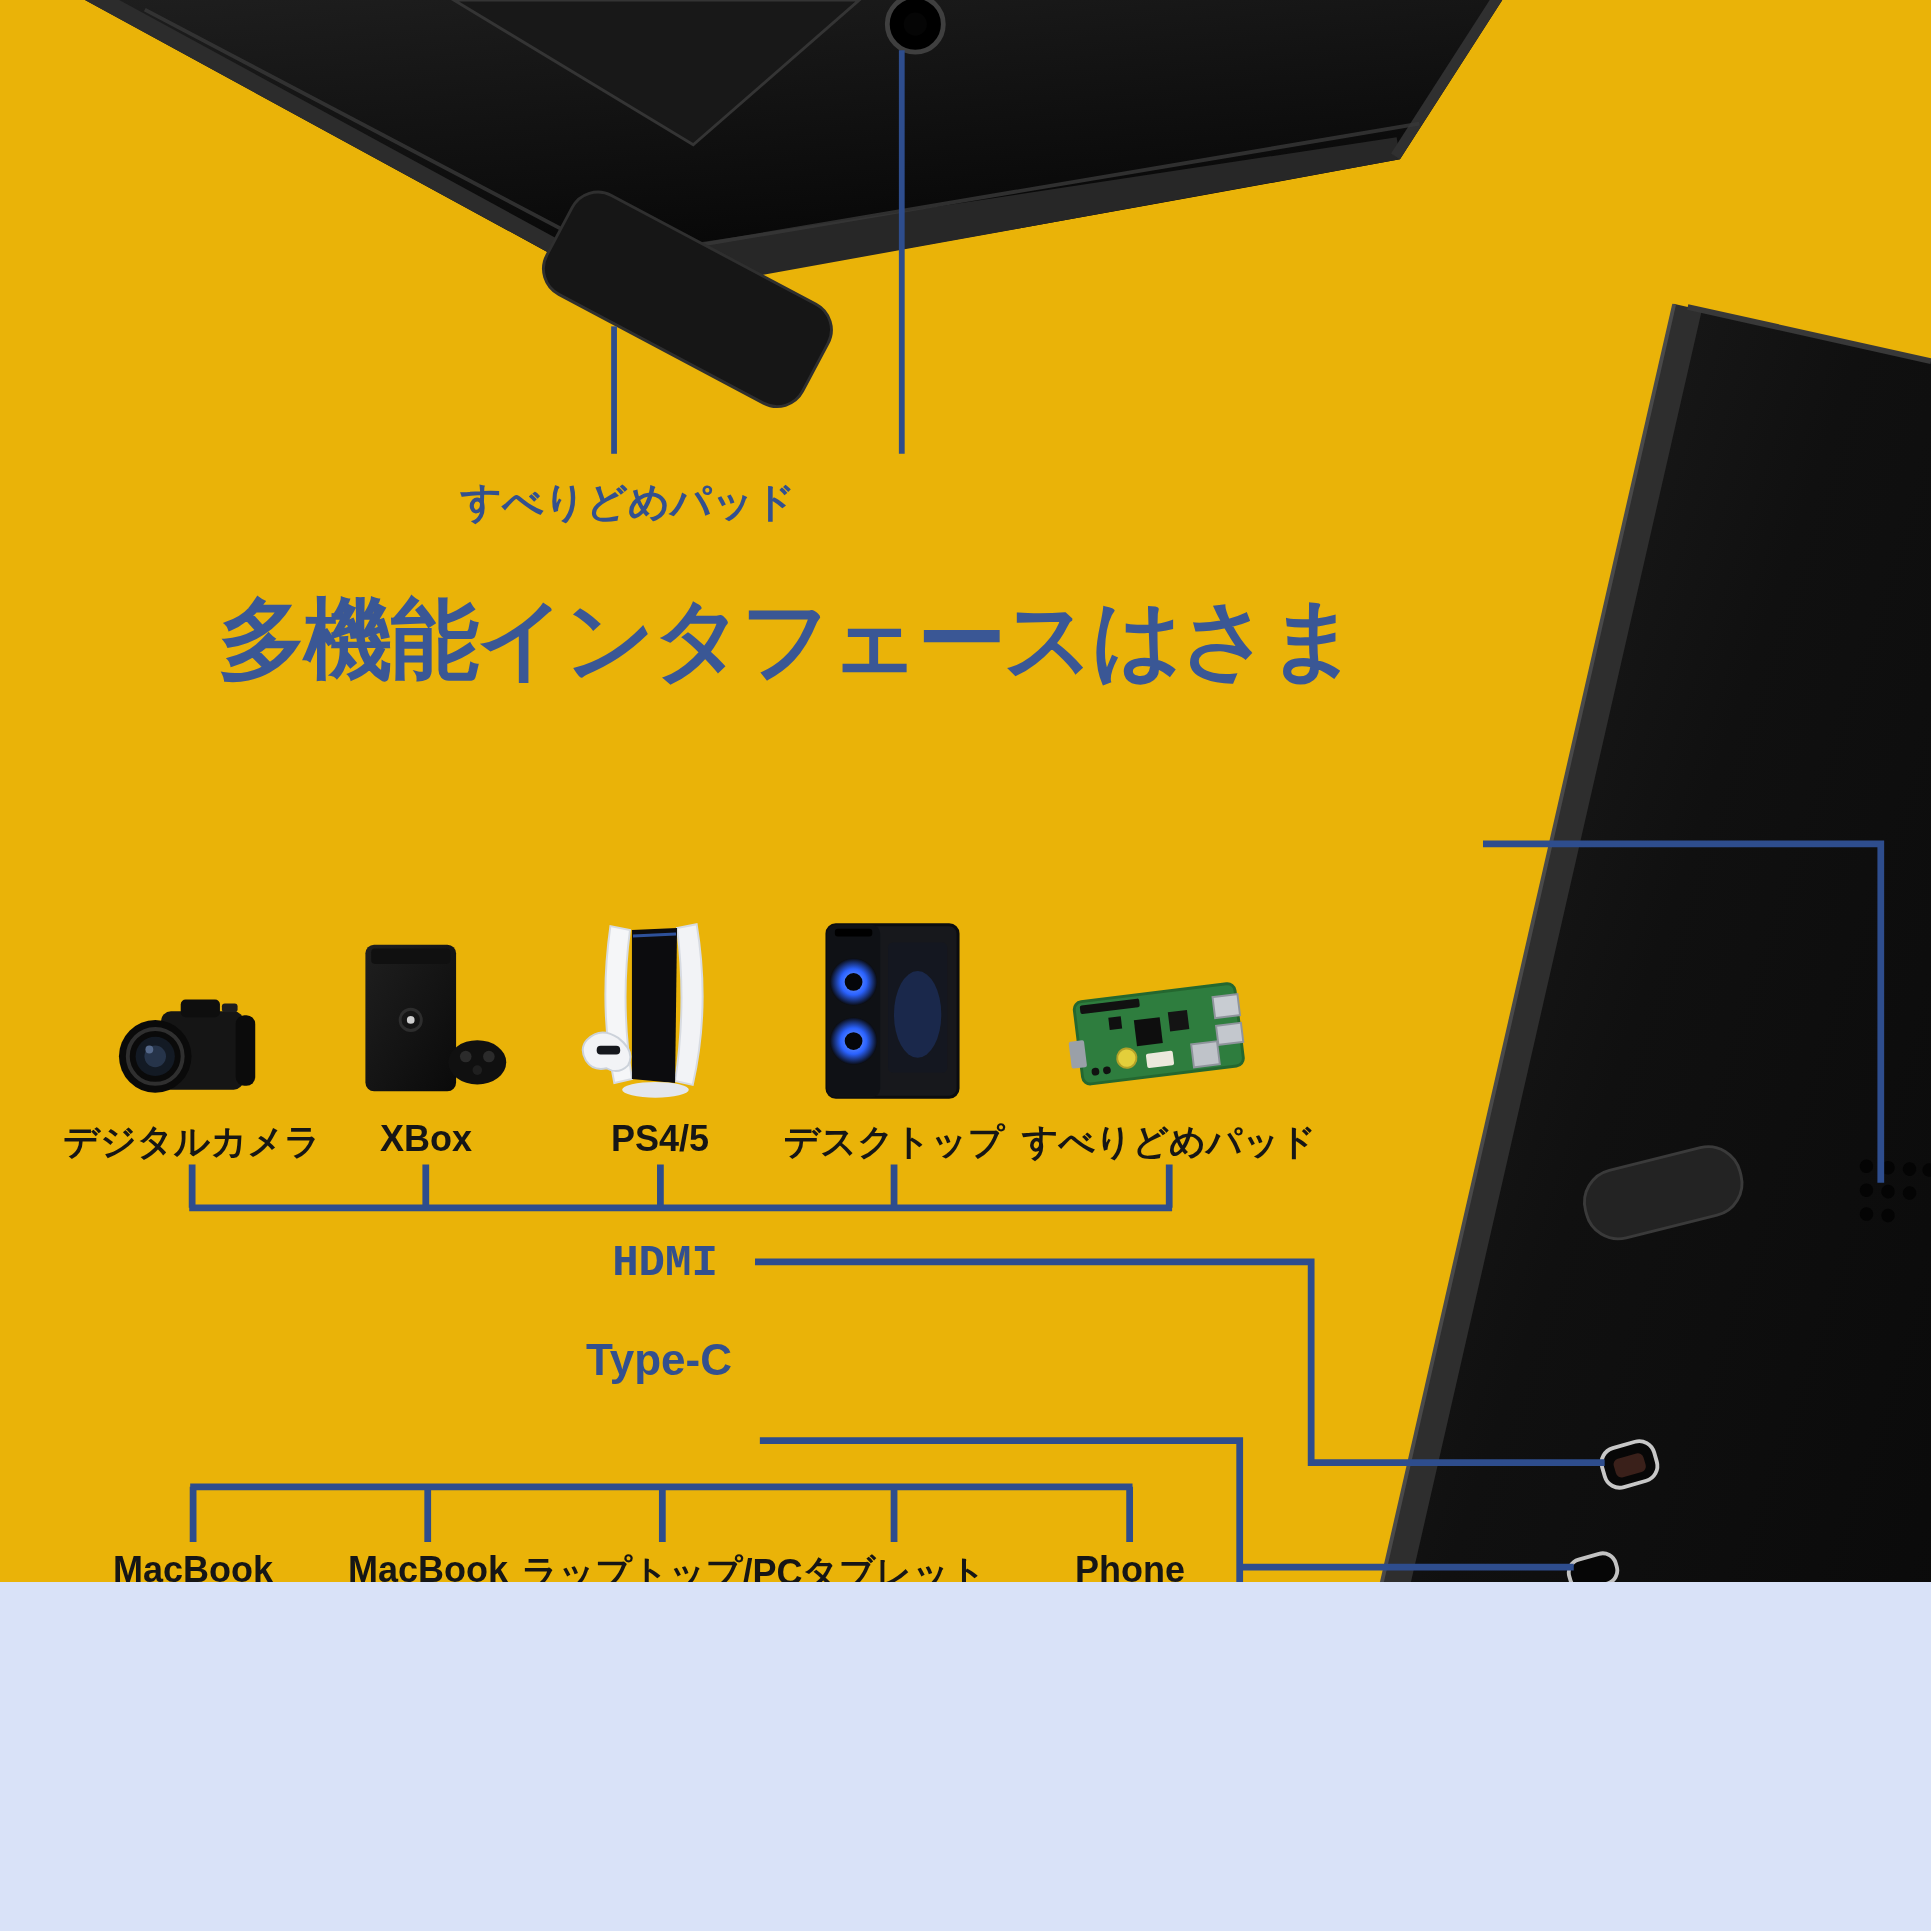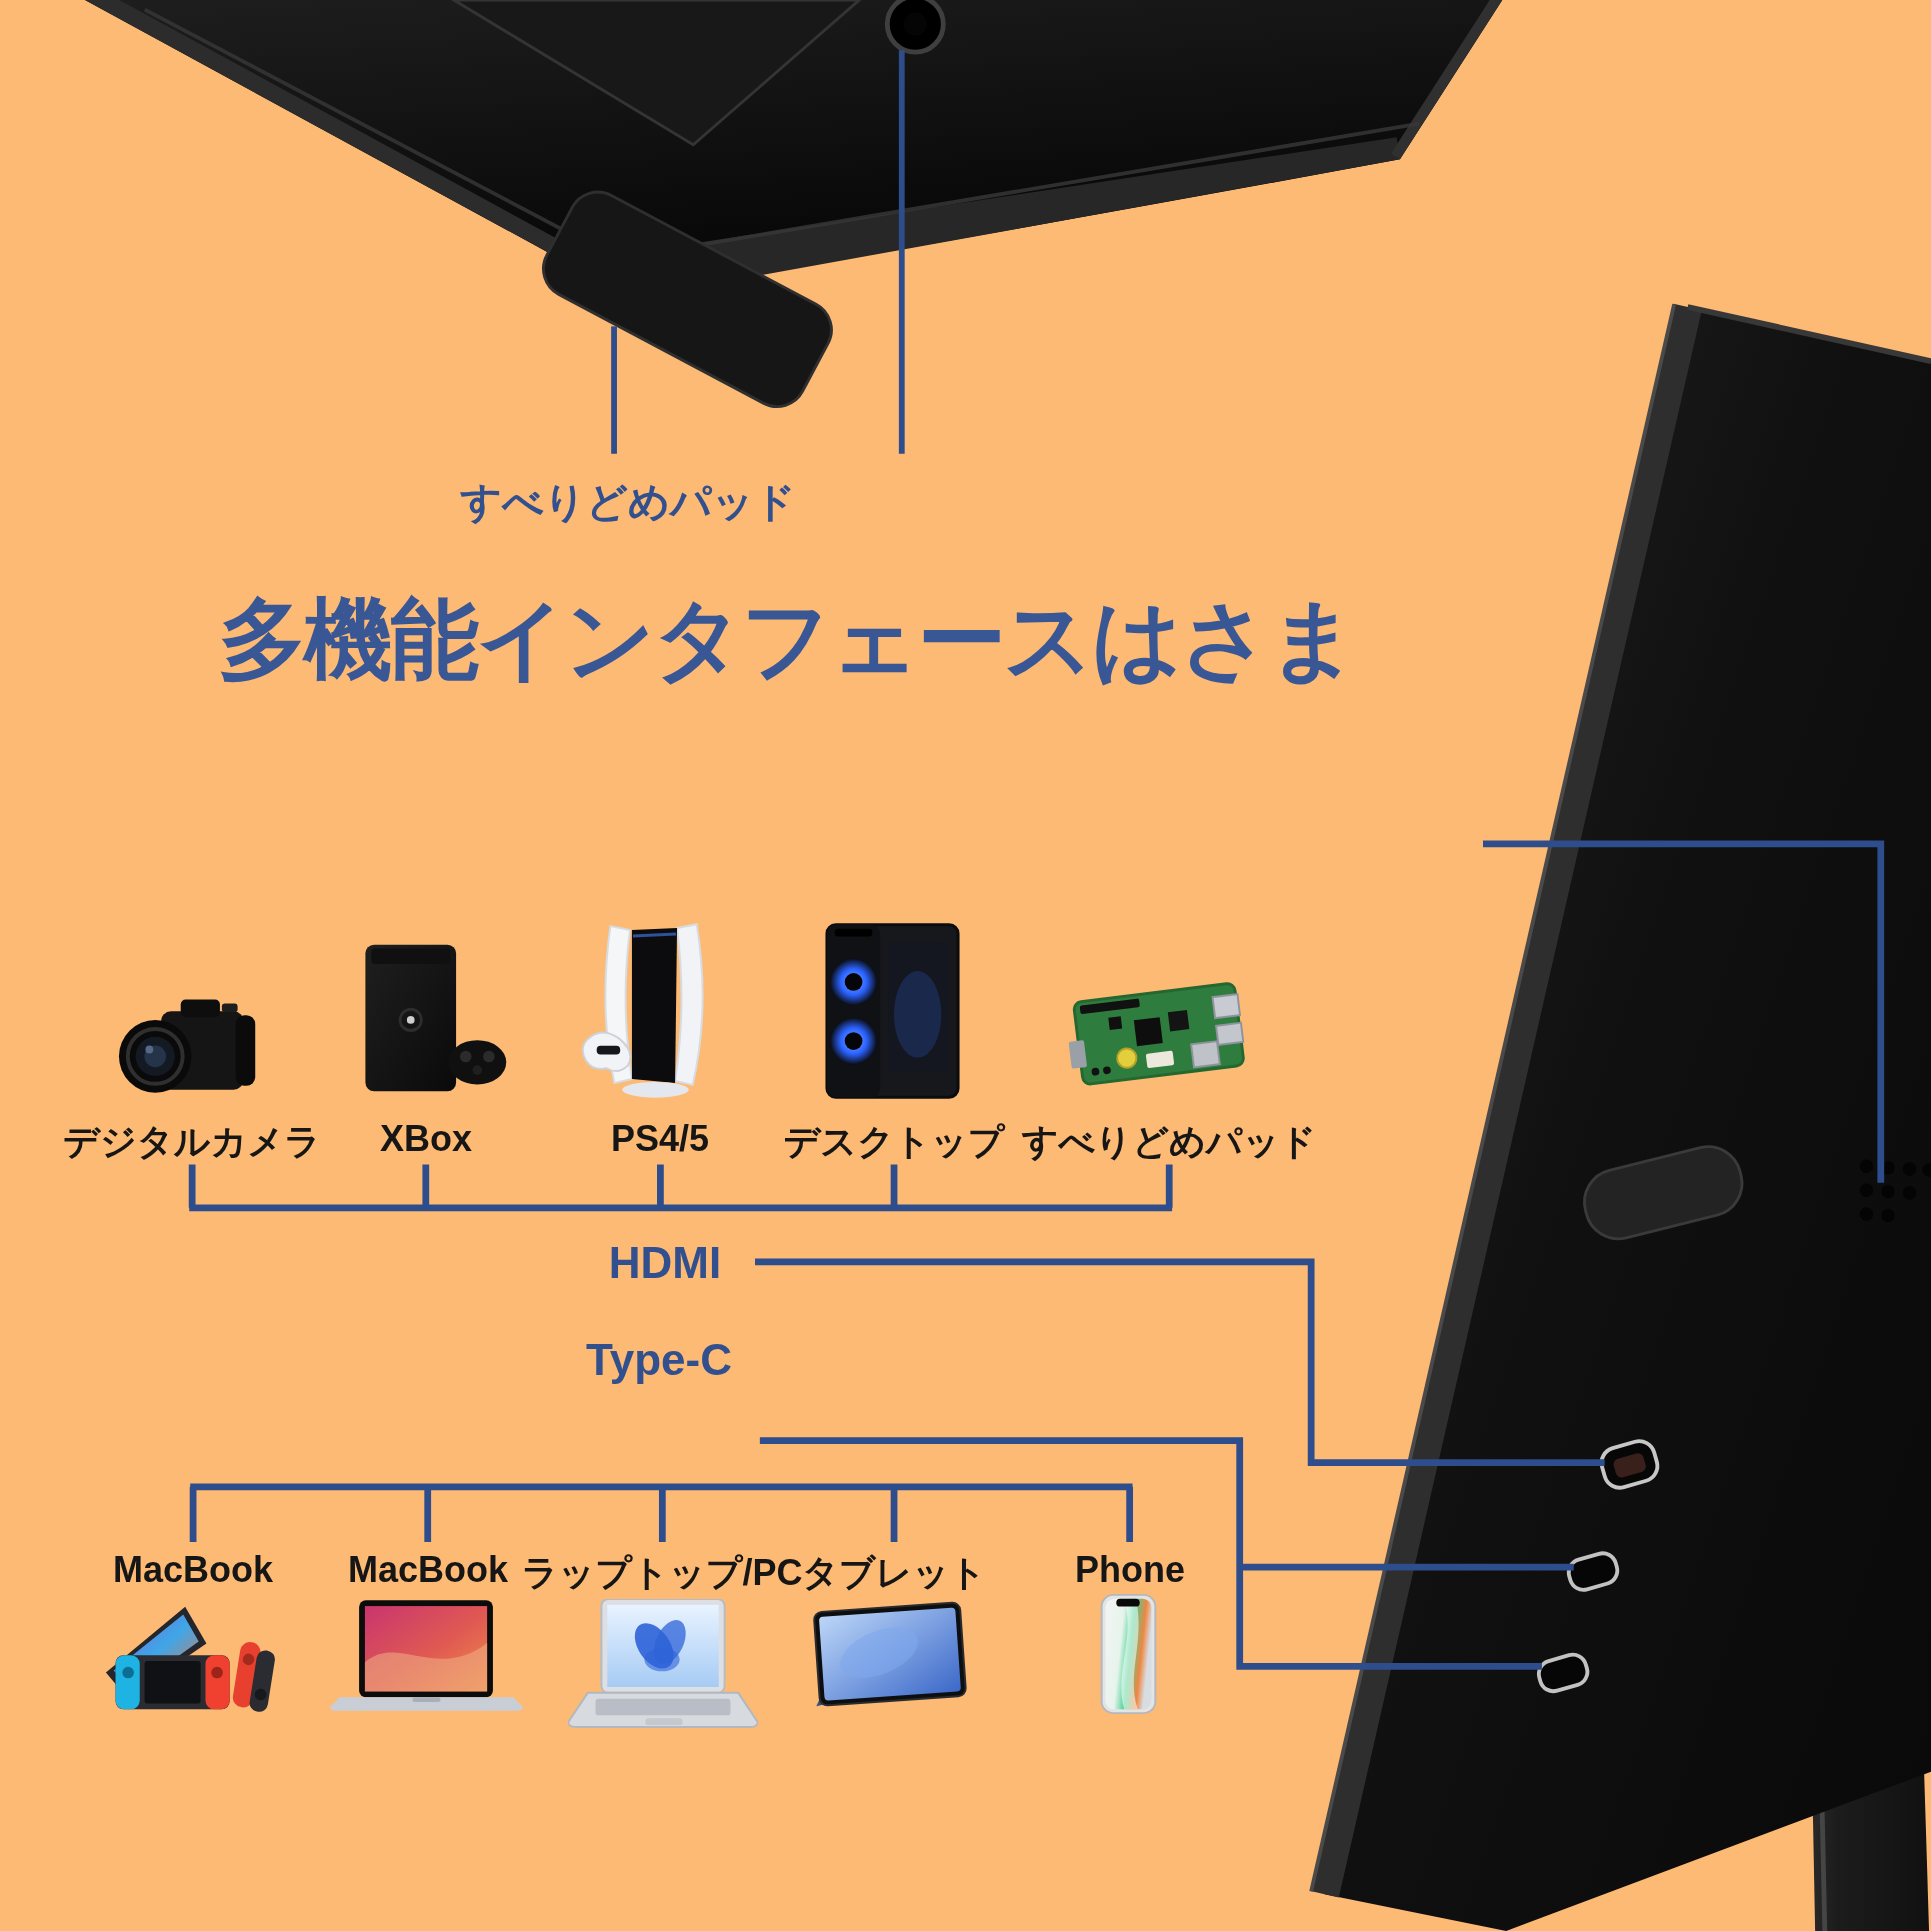--- a/index.html
+++ b/index.html
@@ -1,16 +1,16 @@
 <!DOCTYPE html>
 <html><head>
 <meta charset="utf-8">
 <style>
   html,body{margin:0;padding:0;background:#d9e2f8;}
-  .canvas{position:relative;width:1931px;height:1931px;background:#fdba74;overflow:hidden;
+  .canvas{position:relative;width:1931px;height:1582px;background:#eab308;overflow:hidden;
           font-family:"Liberation Sans","DejaVu Sans",sans-serif;}
   .abs{position:absolute;}
   .ctr{transform:translateX(-50%);}
   .callout-label{font-size:41px;font-weight:700;color:#33508e;white-space:nowrap;}
   .heading{font-weight:800;color:#3a5795;letter-spacing:-2.9px;white-space:nowrap;font-size:89px;line-height:1;}
   .port-label{font-size:44px;font-weight:700;color:#33508e;white-space:nowrap;}
   .dev-label{font-size:36px;font-weight:700;color:#161616;white-space:nowrap;}
   .icon-box{position:absolute;}
   .icon-box svg{display:block;width:100%;height:100%;}
   #scene{position:absolute;left:0;top:0;}
@@ -286,21 +286,21 @@
 
   <div class="abs ctr heading" style="left:787px;top:595px;text-align:center;">多機能インタフェースはさま</div>
 
 
   <div class="abs ctr dev-label" style="left:192px;top:1118px;">デジタルカメラ</div>
   <div class="abs ctr dev-label" style="left:426px;top:1118px;">XBox</div>
   <div class="abs ctr dev-label" style="left:660px;top:1118px;">PS4/5</div>
   <div class="abs ctr dev-label" style="left:894px;top:1118px;">デスクトップ</div>
   <div class="abs ctr dev-label" style="left:1169px;top:1118px;">すべりどめパッド</div>
 
-  <div class="abs ctr port-label" style="left:665px;top:1238px;">HDMI</div>
+  <div class="abs ctr port-label" style="left:665px;top:1238px;font-family:Liberation Mono, monospace;">HDMI</div>
   <div class="abs ctr port-label" style="left:659px;top:1335px;">Type-C</div>
 
   <div class="abs ctr dev-label" style="left:193px;top:1549px;">MacBook</div>
   <div class="abs ctr dev-label" style="left:428px;top:1549px;">MacBook</div>
   <div class="abs ctr dev-label" style="left:662px;top:1549px;">ラップトップ/PC</div>
   <div class="abs ctr dev-label" style="left:894px;top:1549px;">タブレット</div>
   <div class="abs ctr dev-label" style="left:1130px;top:1549px;">Phone</div>
 
 </div>
 

